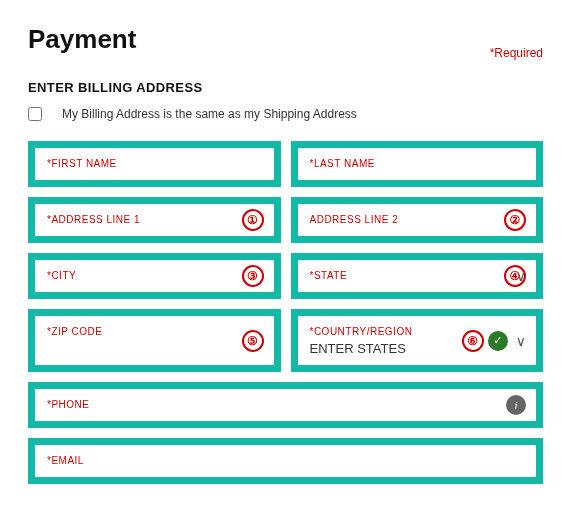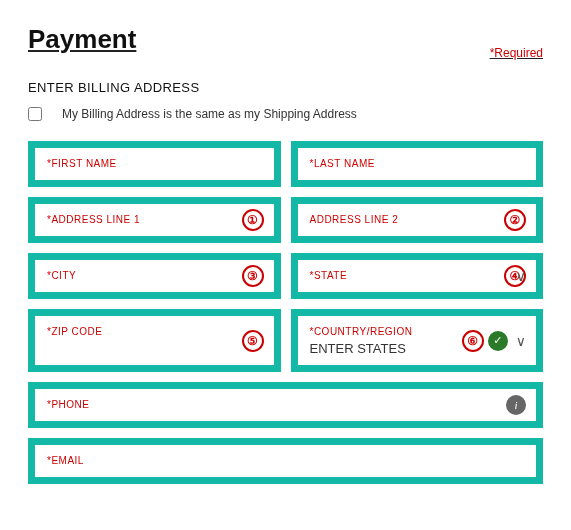--- a/index.html
+++ b/index.html
@@ -9,35 +9,34 @@
       color: #222;
       padding: 24px 28px;
       width: 571px;
       min-height: 530px;
     }
     .page-header {
       display: flex;
       justify-content: space-between;
       align-items: flex-start;
       margin-bottom: 20px;
-      text-decoration: underline;
     }
     .page-title {
       font-size: 26px;
       font-weight: bold;
       color: #111;
     }
     .required-note {
       font-size: 12px;
       color: #c00;
       margin-top: 22px;
     }
     .section-title {
       font-size: 13px;
-      font-weight: normal;
+      font-weight: bold;
       color: #111;
       margin-bottom: 12px;
       letter-spacing: 0.03em;
     }
     .checkbox-row {
       display: flex;
       align-items: flex-end;
       gap: 20px;
       margin-bottom: 20px;
       font-size: 12px;

